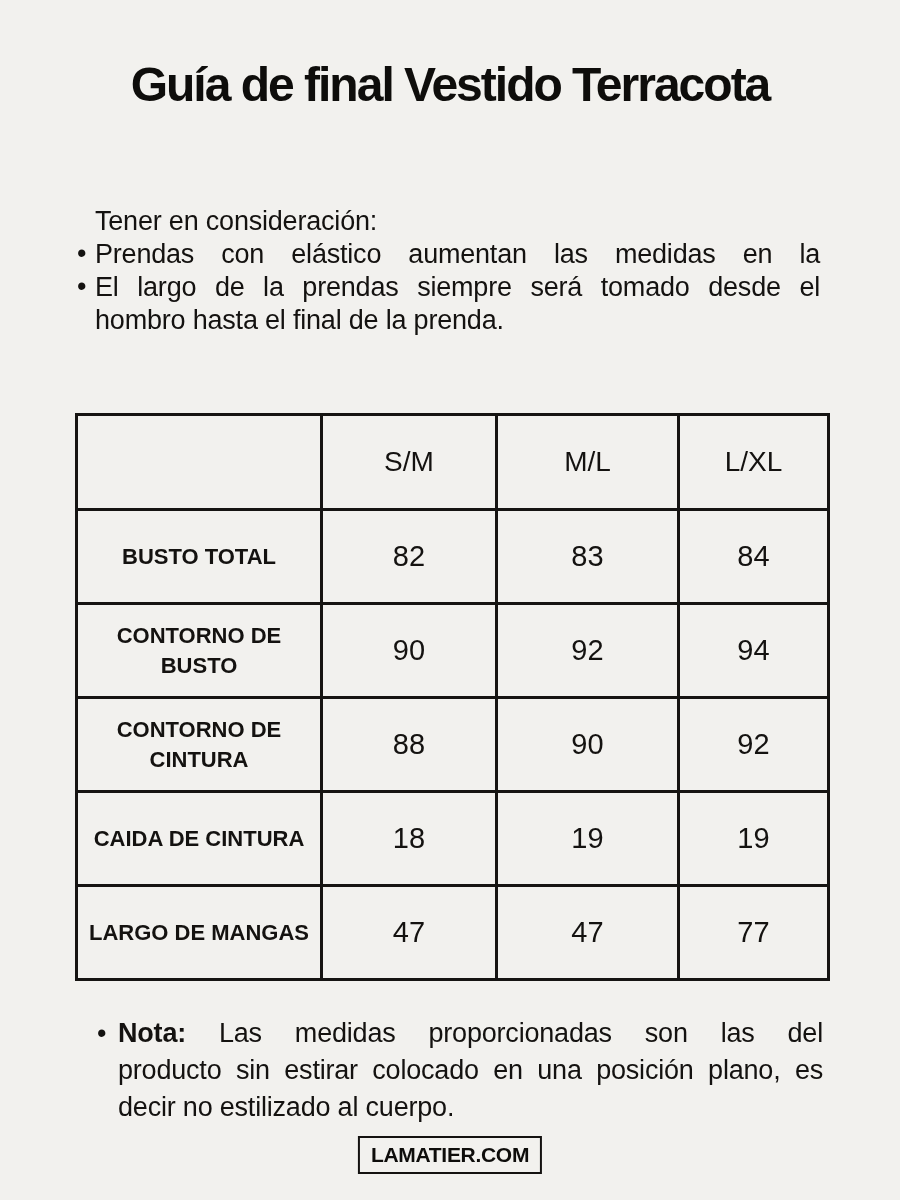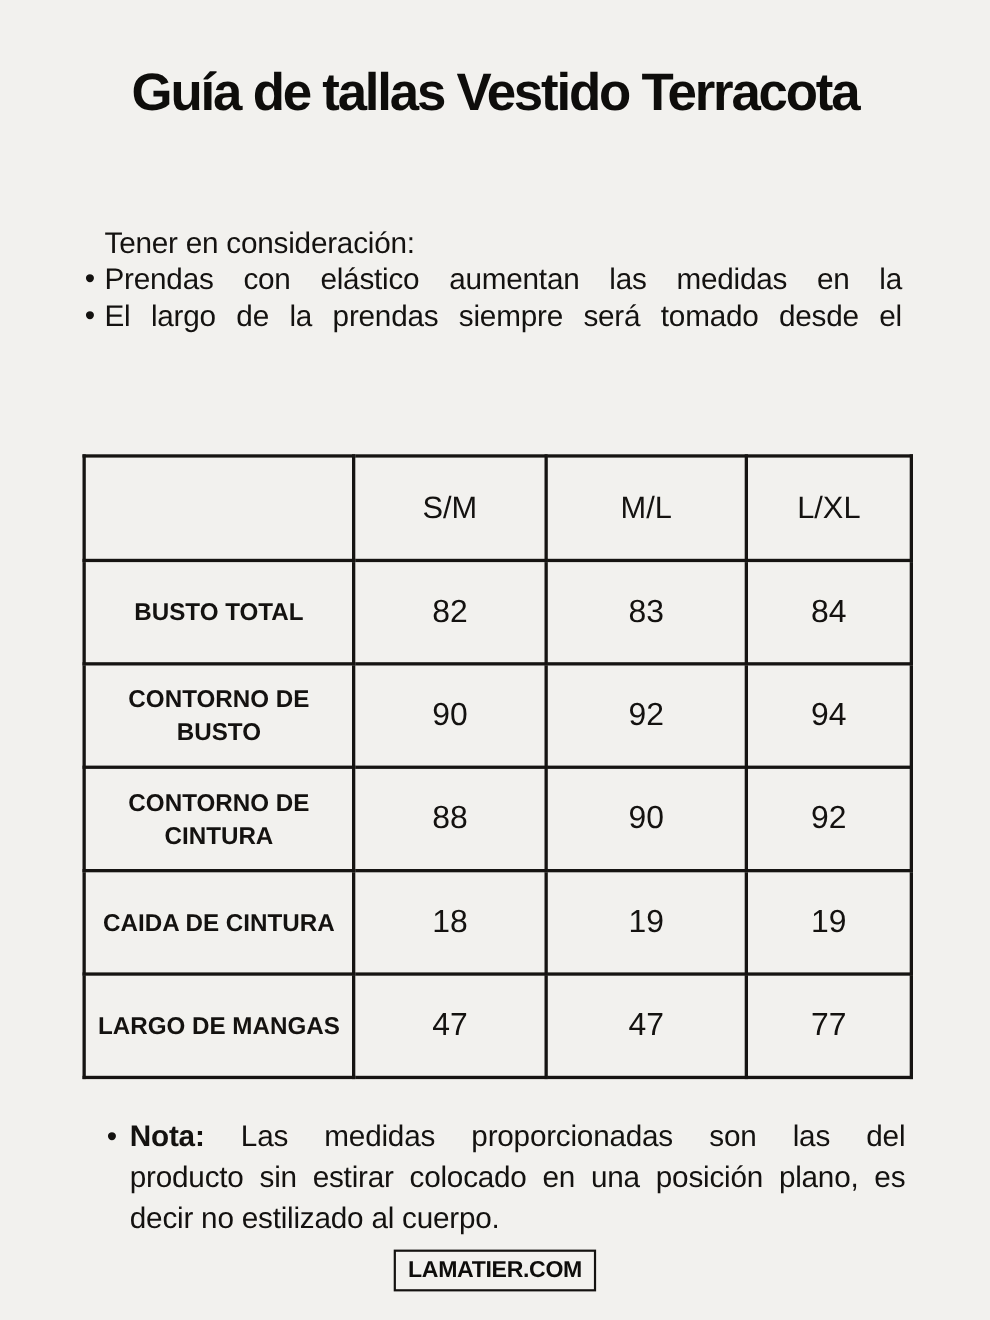--- a/index.html
+++ b/index.html
@@ -124,31 +124,34 @@
     font-weight: bold;
     letter-spacing: -0.3px;
     white-space: nowrap;
     color: #0e0d0b;
     margin-top: 47px;
   }
 </style>
 </head>
 <body>
 
-<div class="title">Guía de tallas Vestido Terracota</div>
+<div class="title">Guía de final Vestido Terracota</div>
 
 <div class="body-block">
   <div class="tline">Tener en consideración:</div>
 
   <div class="tline justify">
     <span class="bullet-marker">•</span><span>Prendas con elástico aumentan las medidas en la</span>
   </div>
 
   <div class="tline justify">
     <span class="bullet-marker">•</span><span>El largo de la prendas siempre será tomado desde el</span>
+  </div>
+  <div class="tline">
+    <span>hombro hasta el final de la prenda.</span>
   </div>
 </div>
 
 <div class="table-wrap">
   <table class="size-table">
     <colgroup>
       <col class="c0">
         <col class="c1">
         <col class="c2">
         <col class="c3">

